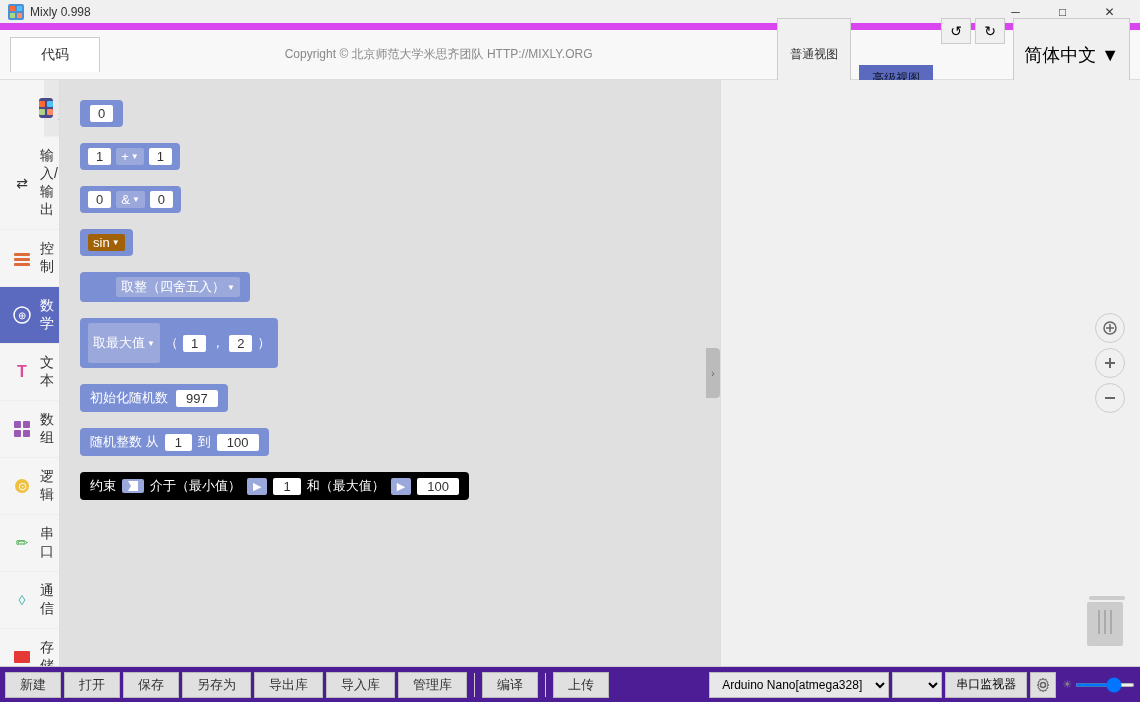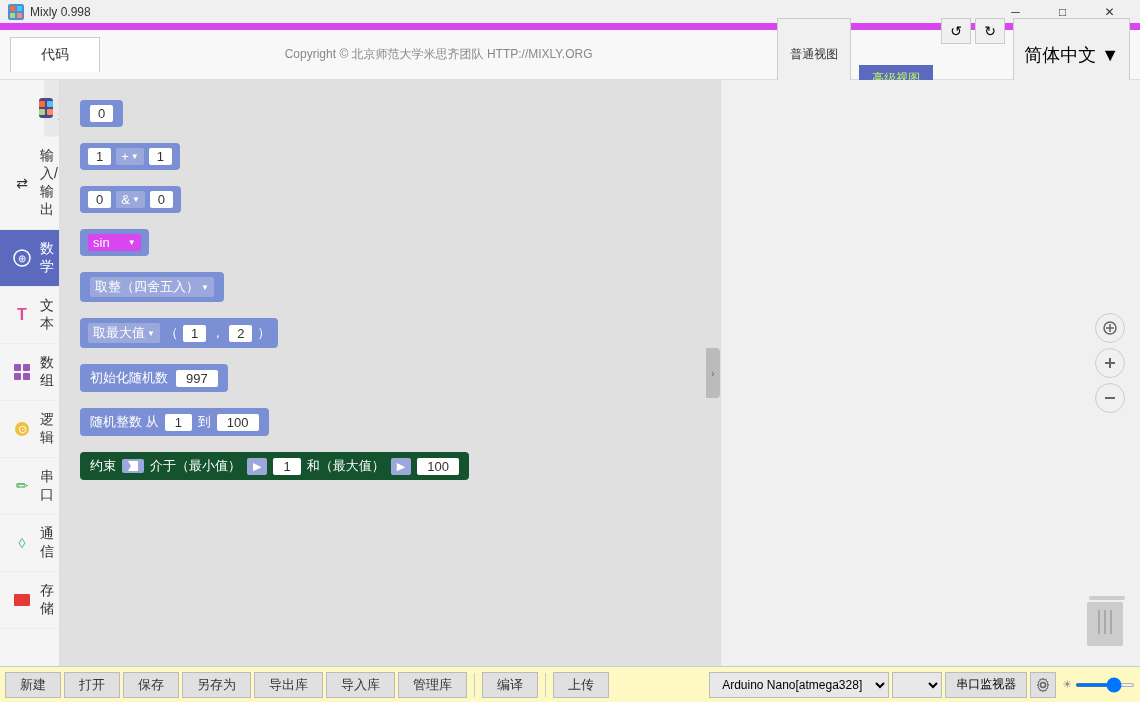--- a/index.html
+++ b/index.html
@@ -49,21 +49,21 @@
     .header-right { display: flex; gap: 8px; }
     .view-btn {
       padding: 4px 12px;
       border: 1px solid #ccc;
       background: #f0f0f0;
       cursor: pointer;
       font-size: 12px;
       color: #333;
       font-family: 'Microsoft YaHei', sans-serif;
     }
-    .view-btn.active { background: #5b6abf; color: #bef264; border-color: #5b6abf; margin-top: 47px; }
+    .view-btn.active { background: #5b6abf; color: #0f172a; border-color: #5b6abf; margin-top: 47px; }
     .undo-redo { display: flex; gap: 4px; }
     .undo-redo-btn {
       width: 30px; height: 26px;
       border: 1px solid #ccc;
       background: #f0f0f0;
       cursor: pointer;
       display: flex; align-items: center; justify-content: center;
       font-size: 14px;
     }
     .lang-btn {
@@ -156,21 +156,21 @@
     }
     .trash-area {
       position: absolute;
       right: 15px;
       bottom: 20px;
     }
 
     
     .bottom-toolbar {
       height: 36px;
-      background: #fef9c3;
+      background: #4c1d95;
       border-top: 1px solid #ccc;
       display: flex;
       align-items: center;
       padding: 0 5px;
       gap: 3px;
     }
     .bottom-btn {
       padding: 4px 14px;
       background: #e0e0e0;
       border: 1px solid #bbb;
@@ -285,20 +285,30 @@
           <rect x="8" y="8" width="6" height="6" fill="#ff8a65" rx="1"></rect>
         </svg>
       </div>
       <span>模块</span>
     </div>
 
     <div class="sidebar-item">
       <span class="sidebar-icon">⇄</span>
       <span>输入/输出</span>
     </div>
+    <div class="sidebar-item">
+      <span class="sidebar-icon" style="font-size:16px;">
+        <svg width="18" height="18" viewBox="0 0 18 18">
+            <rect x="1" y="4" width="16" height="3" rx="1" fill="#e06b3a"></rect>
+            <rect x="1" y="9" width="16" height="3" rx="1" fill="#e06b3a"></rect>
+            <rect x="1" y="14" width="16" height="3" rx="1" fill="#e06b3a"></rect>
+          </svg>
+      </span>
+      <span>控制</span>
+    </div>
     <div class="sidebar-item active">
       <span class="sidebar-icon">
         <svg width="18" height="18" viewBox="0 0 18 18">
             <circle cx="9" cy="9" r="8" fill="none" stroke="white" stroke-width="1.5"></circle>
             <text x="5" y="13" font-size="10" fill="white">⊕</text>
           </svg>
       </span>
       <span>数学</span>
     </div>
     <div class="sidebar-item">
@@ -375,39 +385,39 @@
           <span style="background:#9aa8db;color:white;padding:1px 5px;border-radius:2px;display:inline-flex;align-items:center;gap:2px;">
             <span>&amp;</span>
             <span style="font-size:8px;">▼</span>
           </span>
           <span style="background:white;color:#333;padding:1px 8px;border-radius:2px;">0</span>
         </div>
       </div>
 
       <div class="block-row">
         <div style="background:#7b8fd4;border-radius:4px;padding:5px 8px;color:white;font-size:13px;display:inline-flex;align-items:center;gap:5px;position:relative;">
-          <span style="background:#d946ef;color:white;padding:1px 5px;border-radius:2px;display:inline-flex;align-items:center;gap:18px;">
+          <span style="background:#a16207;color:white;padding:1px 5px;border-radius:2px;display:inline-flex;align-items:center;gap:2px;">
             <span>sin</span>
             <span style="font-size:8px;">▼</span>
           </span>
         </div>
       </div>
 
       <div class="block-row">
         <div style="background:#7b8fd4;border-radius:4px;padding:5px 10px;color:white;font-size:13px;display:inline-flex;align-items:center;gap:5px;">
-          <span style="background:#9aa8db;color:white;padding:1px 5px;border-radius:2px;display:inline-flex;align-items:center;gap:2px;">
+          <span style="background:#9aa8db;color:white;padding:1px 5px;border-radius:2px;display:inline-flex;align-items:center;gap:2px;margin-left:26px;">
             <span>取整（四舍五入）</span>
             <span style="font-size:8px;">▼</span>
           </span>
         </div>
       </div>
 
       <div class="block-row">
         <div style="background:#7b8fd4;border-radius:4px;padding:5px 8px;color:white;font-size:13px;display:inline-flex;align-items:center;gap:5px;">
-          <span style="background:#9aa8db;color:white;padding:1px 5px;border-radius:2px;display:inline-flex;align-items:center;gap:2px;">
+          <span style="background:#9aa8db;color:white;padding:11px 5px;border-radius:2px;display:inline-flex;align-items:center;gap:2px;">
             <span>取最大值</span>
             <span style="font-size:8px;">▼</span>
           </span>
           <span style="color:white;">（</span>
           <span style="background:white;color:#333;padding:1px 8px;border-radius:2px;">1</span>
           <span style="color:white;">，</span>
           <span style="background:white;color:#333;padding:1px 8px;border-radius:2px;">2</span>
           <span style="color:white;">）</span>
         </div>
       </div>
@@ -422,21 +432,21 @@
       <div class="block-row">
         <div style="background:#7b8fd4;border-radius:4px;padding:5px 10px;color:white;font-size:13px;display:inline-flex;align-items:center;gap:6px;">
           <span>随机整数 从</span>
           <span style="background:white;color:#333;padding:1px 10px;border-radius:2px;">1</span>
           <span>到</span>
           <span style="background:white;color:#333;padding:1px 10px;border-radius:2px;">100</span>
         </div>
       </div>
 
       <div class="block-row">
-        <div style="background:#14532d;border-radius:4px;padding:5px 10px;color:white;font-size:13px;display:inline-flex;align-items:center;gap:6px;">
+        <div style="background:#000000;border-radius:4px;padding:5px 10px;color:white;font-size:13px;display:inline-flex;align-items:center;gap:6px;">
           <span>约束</span>
           <span style="background:#9aa8db;color:white;padding:2px 6px;border-radius:2px;font-size:11px;display:flex;align-items:center;gap:2px;">
             <svg width="10" height="10" viewBox="0 0 10 10">
                 <polygon points="0,0 10,0 10,10 0,10 3,5" fill="white"></polygon>
               </svg>
           </span>
           <span>介于（最小值）</span>
           <span style="background:#9aa8db;color:white;padding:2px 6px;border-radius:2px;font-size:11px;">▶</span>
           <span style="background:white;color:#333;padding:1px 10px;border-radius:2px;">1</span>
           <span>和（最大值）</span>

